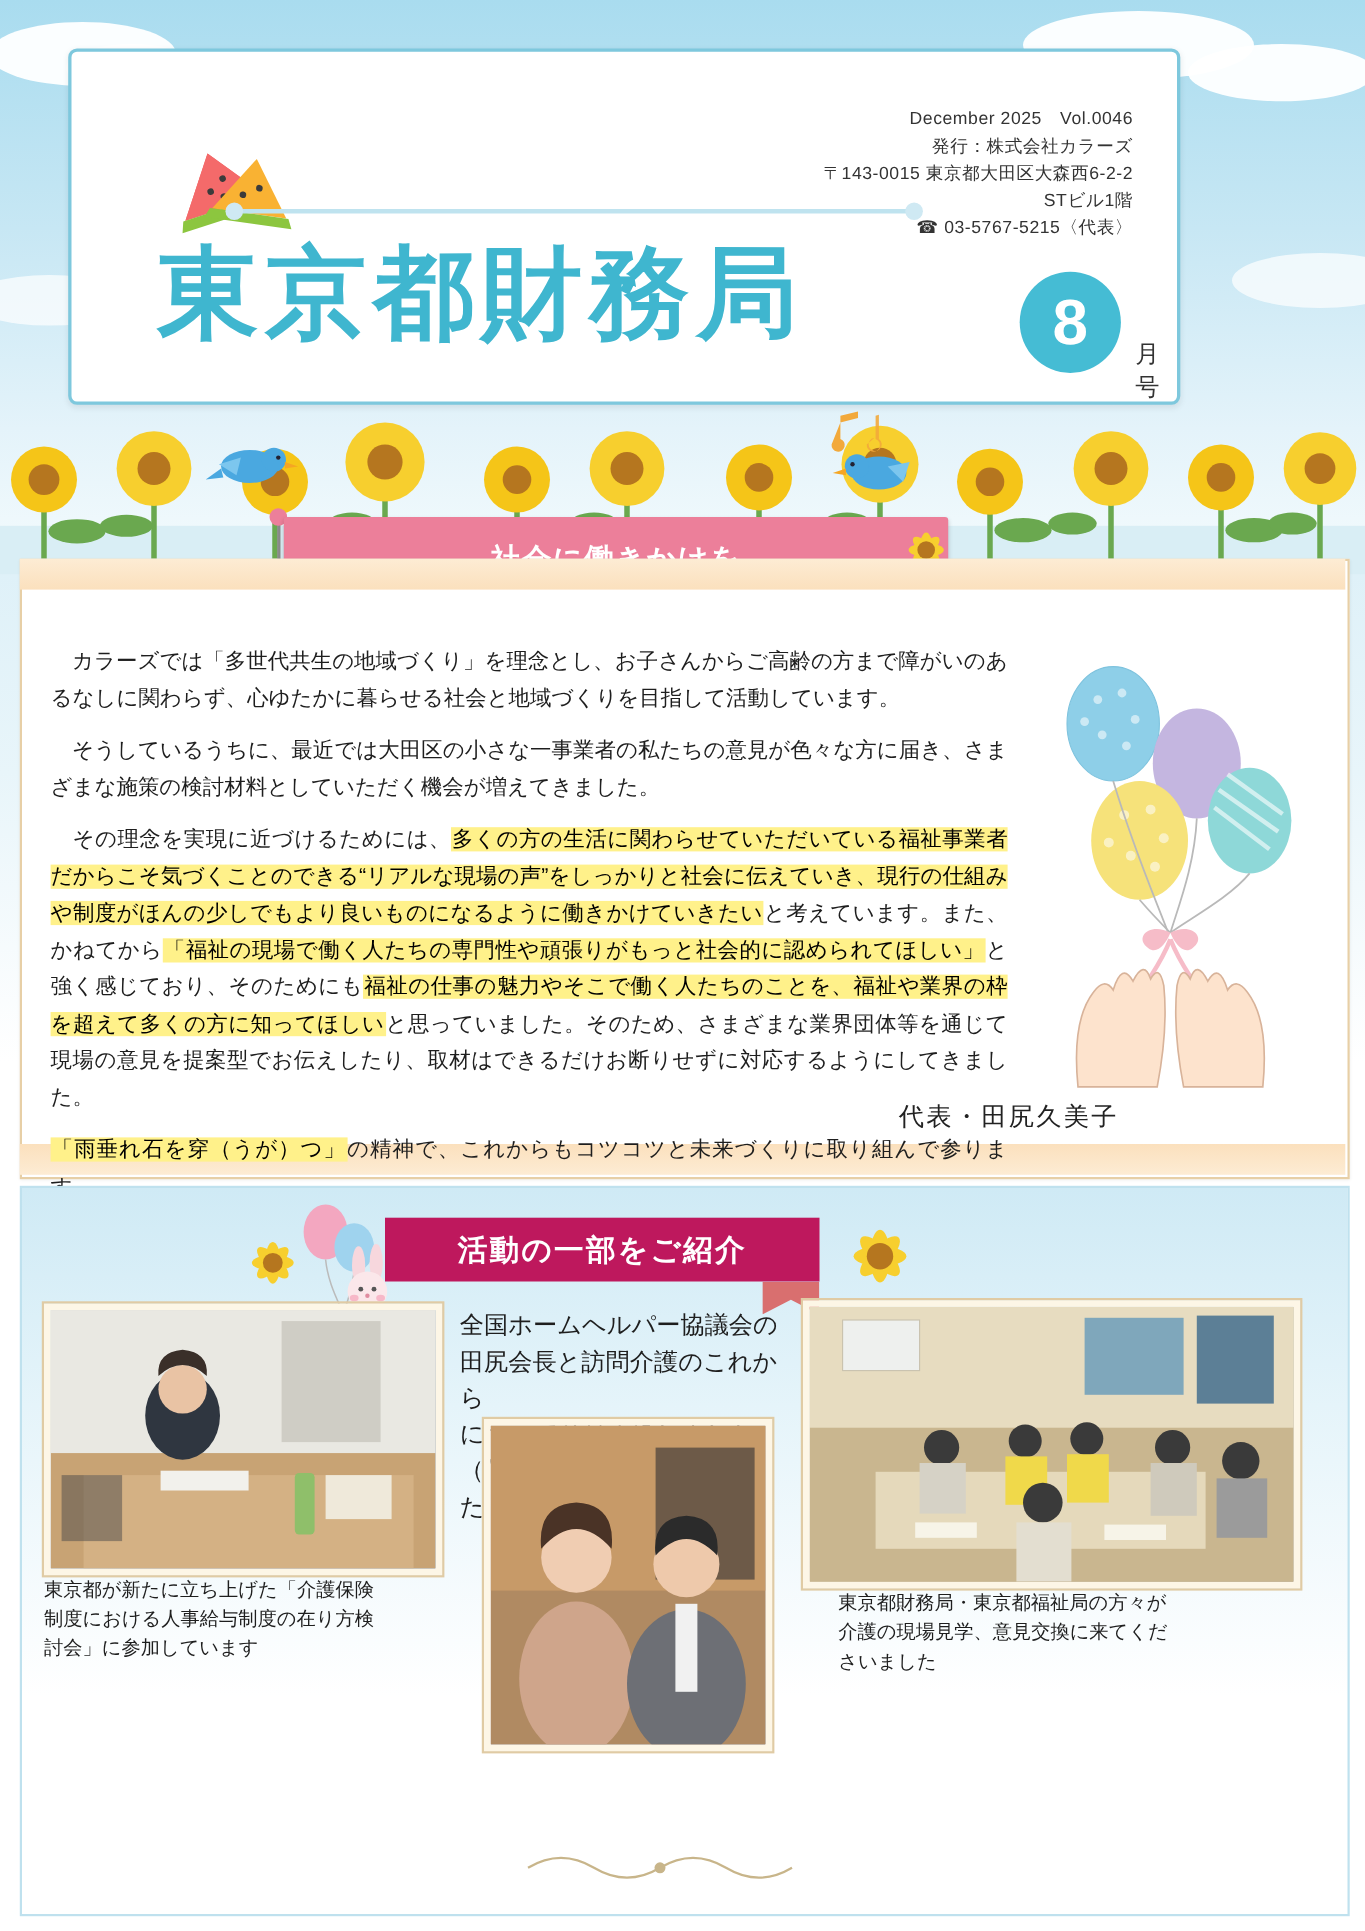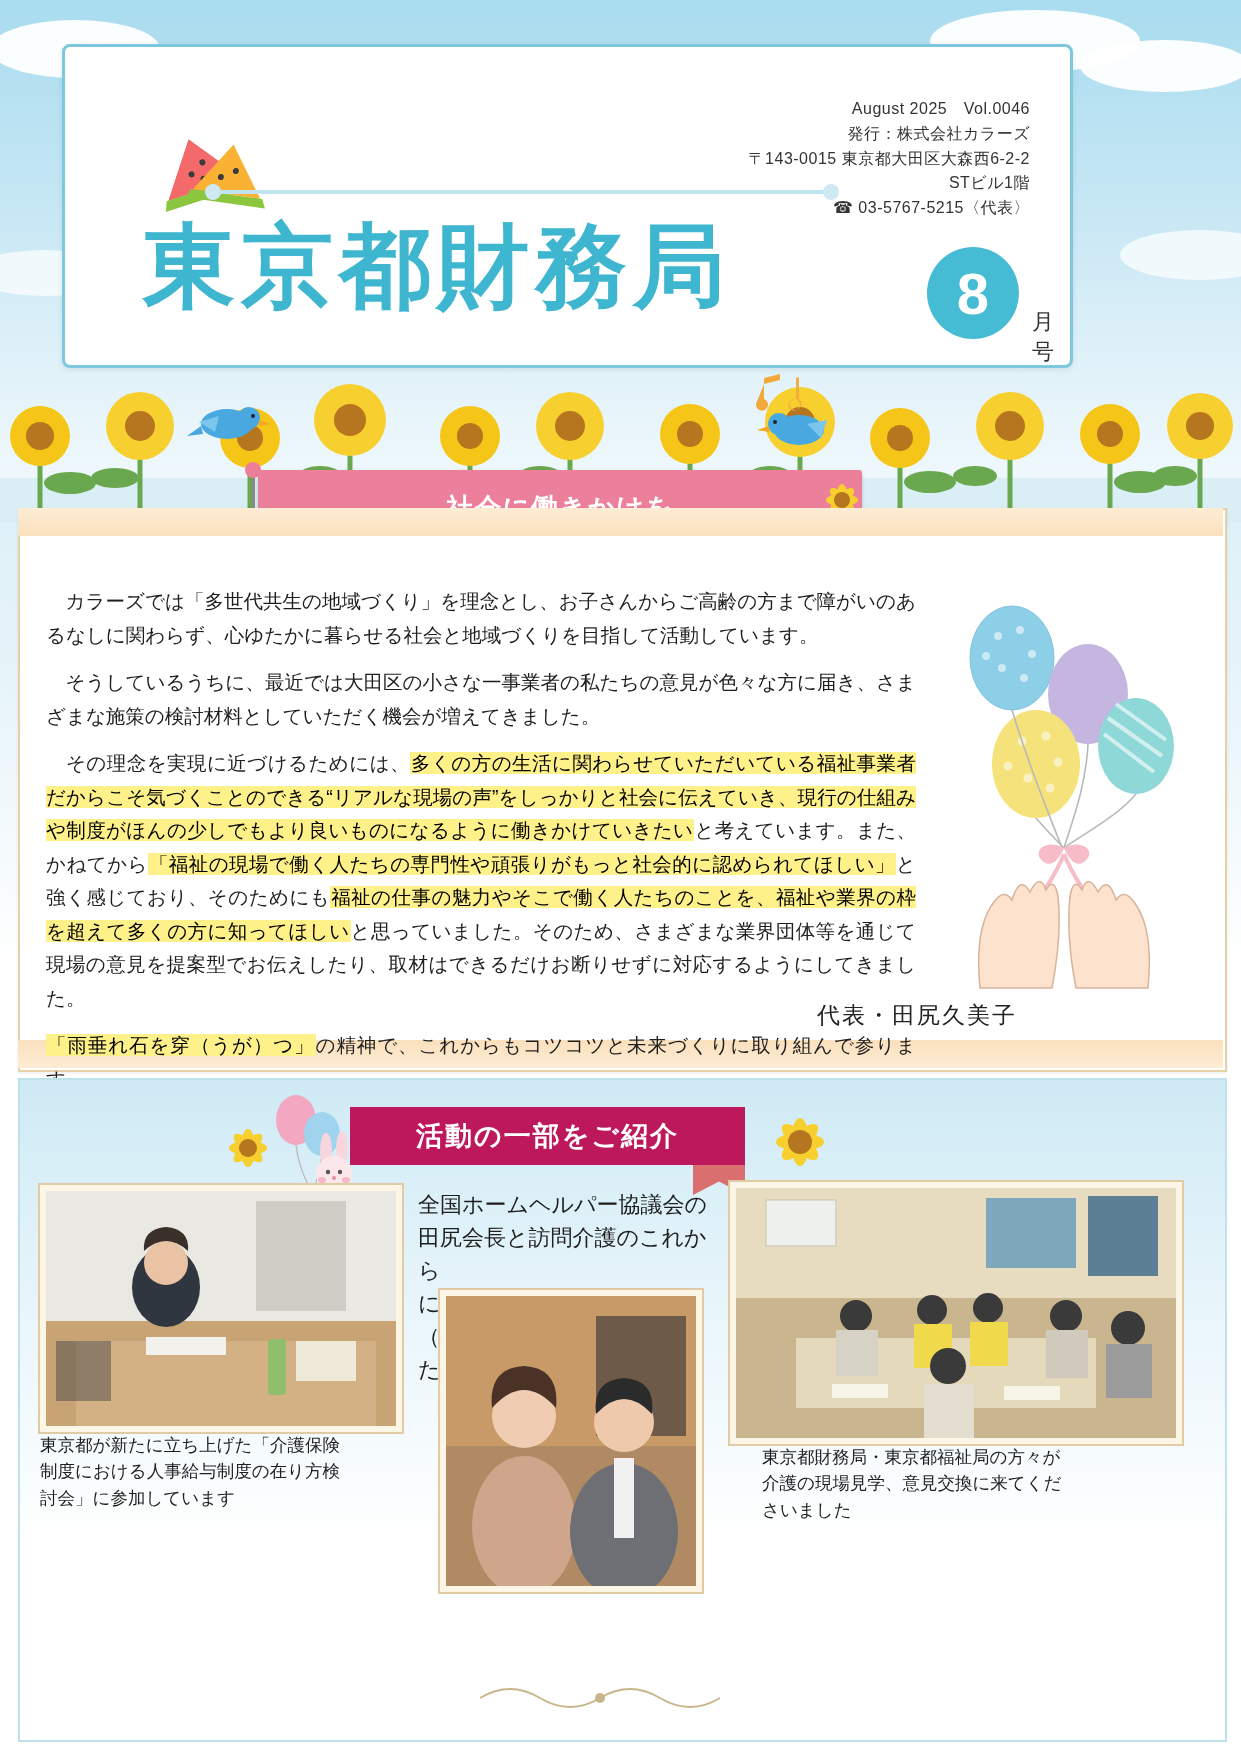--- a/index.html
+++ b/index.html
@@ -95,21 +95,21 @@
     <g transform="translate(52,6) rotate(8)">
       <path d="M6 58 L40 8 L74 58 Z" fill="#f9b233"></path>
       <path d="M4 58 h72 l4 9 h-80 z" fill="#8cc63f"></path>
       <circle cx="32" cy="42" r="3" fill="#3b3b3b"></circle>
         <circle cx="46" cy="34" r="3" fill="#3b3b3b"></circle>
     </g>
   </svg>
 
 
   <div class="meta">
-    <div class="v">August 2025　Vol.0046</div>
+    <div class="v">December 2025　Vol.0046</div>
     <div class="v">発行：株式会社カラーズ</div>
     <div class="v">〒143-0015 東京都大田区大森西6-2-2</div>
     <div class="v">STビル1階</div>
     <div class="v">☎ 03-5767-5215〈代表〉</div>
   </div>
 
   <div class="divider"></div>
   <div class="dot l"></div>
   <div class="dot r"></div>
 

